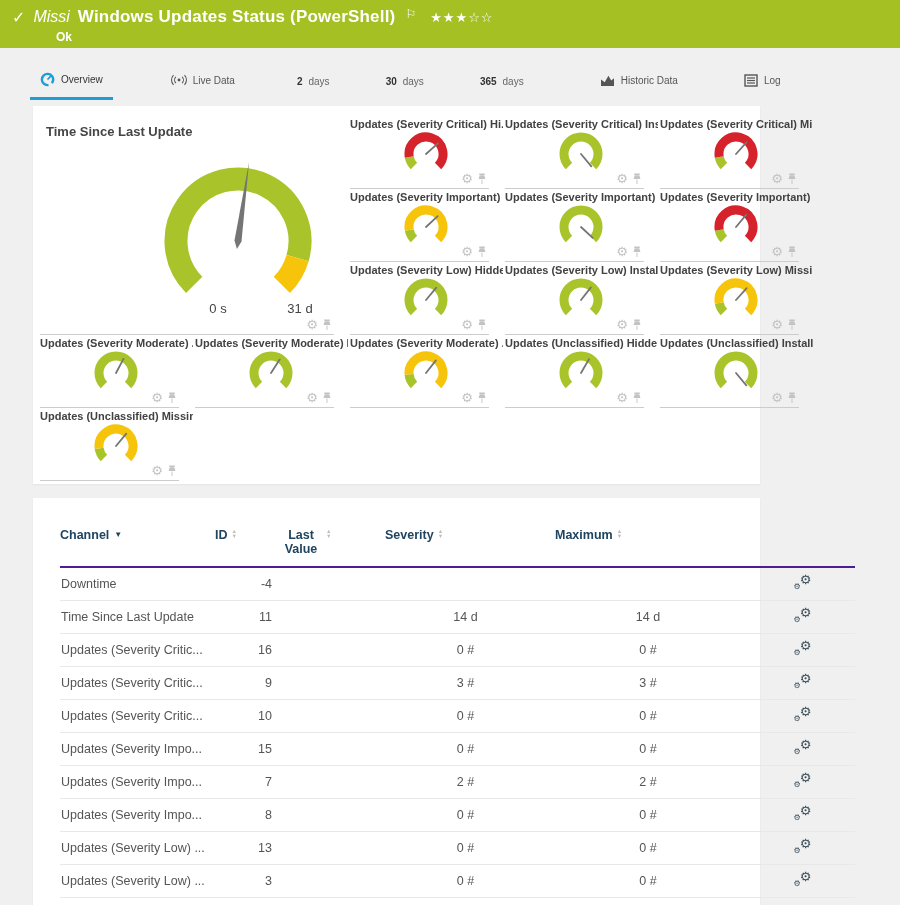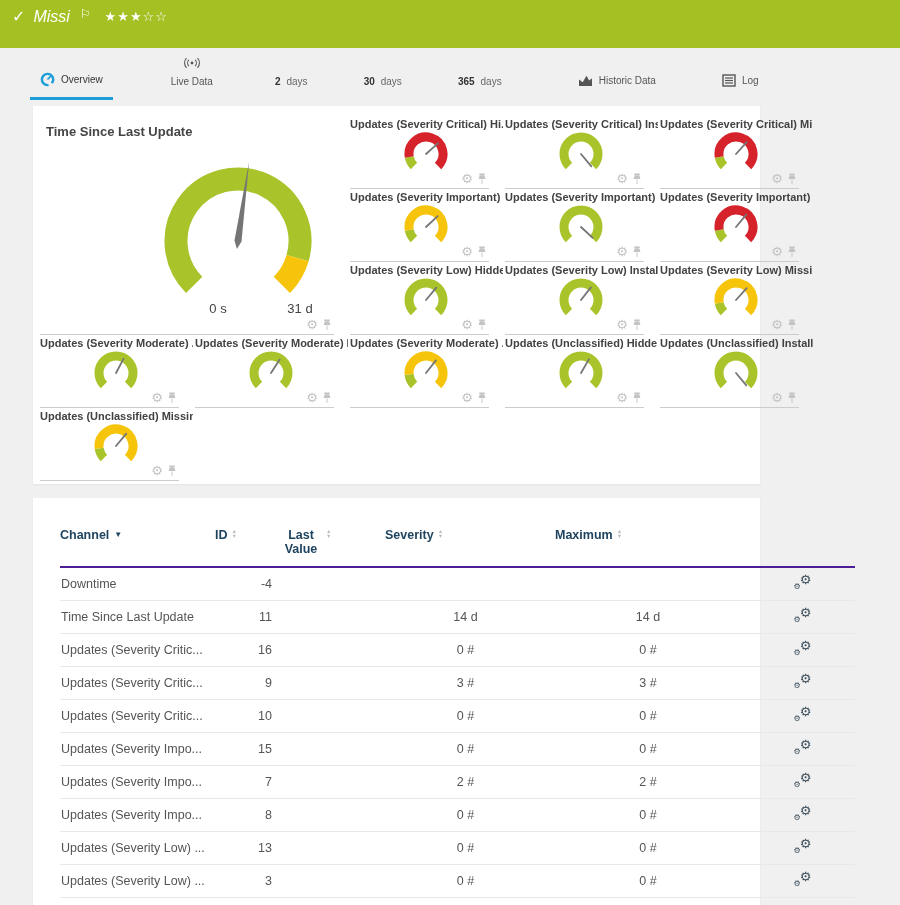--- a/index.html
+++ b/index.html
@@ -21,21 +21,21 @@
   .status-ok { font-size:12px; font-weight:bold; margin:3px 0 0 44px; }
   
   .tabs { display:flex; align-items:flex-end; padding:18px 0 0 30px; height:52px; }
   .tab { display:flex; align-items:center; gap:6px; font-size:10px; color:#555;
          padding:0 10px 10px 10px; cursor:pointer; white-space:nowrap; border-bottom:3px solid transparent; }
   .tab.active { border-bottom:3px solid #1b9ed9; color:#333; }
   .tab .num { font-weight:bold; color:#333; }
   .tab .unit { color:#666; }
   .tab svg { display:block; }
   .t-overview { margin-left:0; }
-  .t-livedata { margin-left:48px;flex-direction:column; }
+  .t-livedata { margin-left:48px; }
   .t-2days    { margin-left:42px; }
   .t-30days   { margin-left:36px; }
   .t-365days  { margin-left:36px; }
   .t-historic { margin-left:56px; }
   .t-log      { margin-left:46px; }
   .t-settings { margin-left:32px; }
   
   .panel { background:#fff; margin-left:33px; width:727px; box-shadow:0 1px 2px rgba(0,0,0,.05); }
   .panel-overview { margin-top:6px; height:378px; padding:10px 0 0 5px; }
   .panel-table { margin-top:14px; height:420px; padding:26px 0 0 27px; }
@@ -70,23 +70,25 @@
   .gears .g1 { position:absolute; right:0; top:-2px; font-size:13px; }
   .gears .g2 { position:absolute; left:0; bottom:-1px; font-size:8px; }
 </style>
 </head>
 <body>
 
 <div class="sensor-header">
   <div class="line1">
     <span class="check-ic">✓</span>
     <span class="sensor-word">Missi</span>
+    <span class="sensor-title">Windows Updates Status (PowerShell)</span>
     <span class="flag-ic">⚐</span>
     <span class="stars" id="stars">★★★☆☆</span>
   </div>
+  <div class="status-ok">Ok</div>
 </div>
 
 <div class="tabs">
   <div class="tab active t-overview">
     <svg width="15" height="15" viewBox="0 0 16 16">
       <path d="M8 14 A6 6 0 1 1 8 2 A6 6 0 0 1 13.2 11" fill="none" stroke="#1b9ed9" stroke-width="2.6" stroke-linecap="round"></path>
       <line x1="8" y1="8" x2="11.5" y2="4.5" stroke="#1b9ed9" stroke-width="1.8"></line>
     </svg>
     <span>Overview</span>
   </div>

